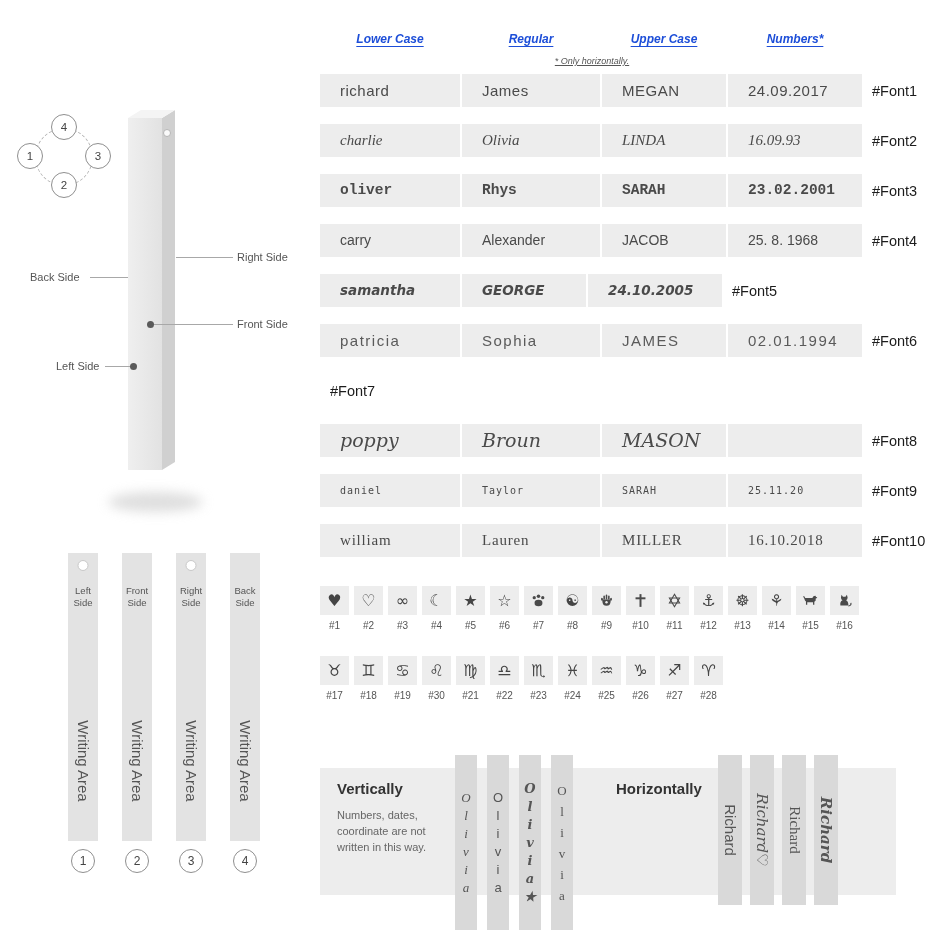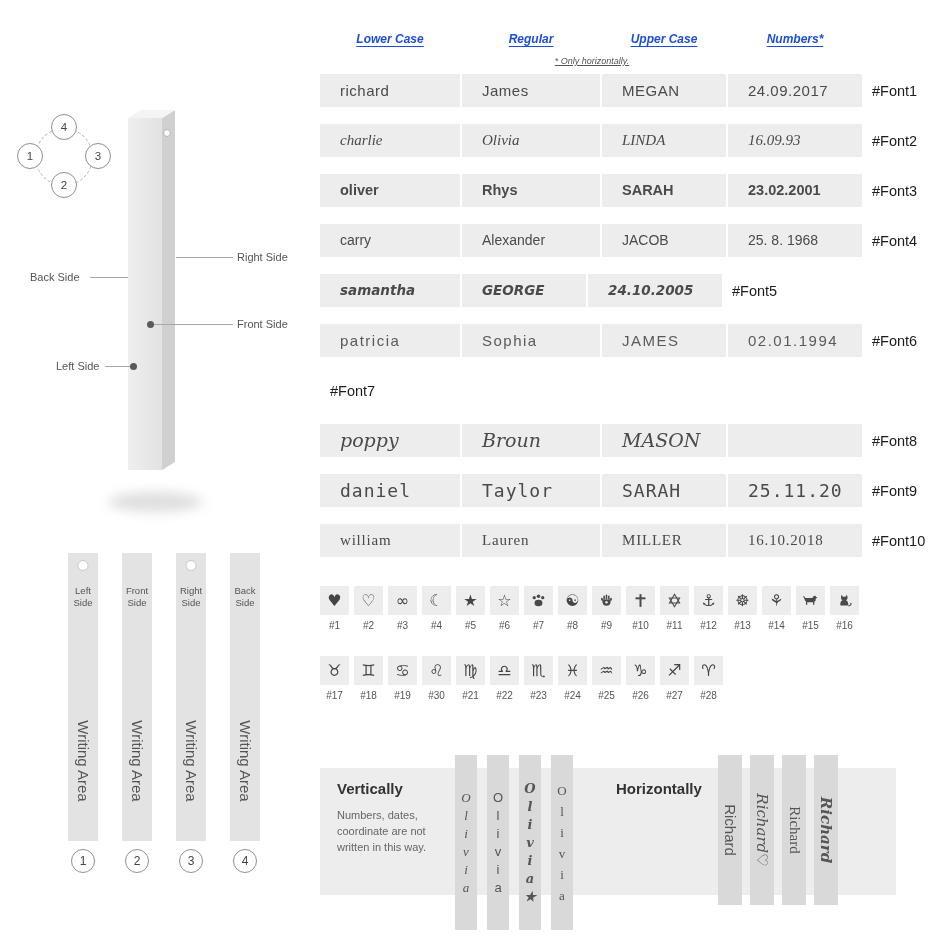--- a/index.html
+++ b/index.html
@@ -44,27 +44,27 @@
   #font-rows{position:absolute;left:320px;top:74px;}
   .font-row{display:flex;align-items:center;height:33px;margin-bottom:17px;}
   .row-strip{display:flex;height:33px;}
   .cell{height:33px;line-height:33px;background:#ededed;padding-left:20px;box-sizing:border-box;
     margin-right:2px;white-space:nowrap;overflow:hidden;font-size:15px;color:#4a4a4a;}
   .col-lower{width:140px}.col-regular{width:138px}.col-upper{width:124px}
   .col-numbers{width:134px;margin-right:0}
   .font-label{margin-left:10px;font-size:14.5px;color:#1c1c1c;width:72px;}
   .ff1{font-family:"Liberation Sans",sans-serif;letter-spacing:.5px}
   .ff2{font-family:"Liberation Serif",serif;font-style:italic}
-  .ff3{font-family:Liberation Sans, sans-serif;font-weight:bold;font-size:14.5px}
+  .ff3{font-family:Liberation Mono, monospace;font-weight:bold;font-size:14.5px}
   .ff4{font-family:Liberation Sans, sans-serif;font-size:14px}
   .ff5{font-family:"DejaVu Sans",sans-serif;font-weight:bold;font-style:italic;font-size:13.5px}
   .ff6{font-family:"Liberation Sans",sans-serif;letter-spacing:1.5px;color:#5a5a5a}
   .ff7{font-family:"DejaVu Serif",serif;font-style:italic;letter-spacing:2.5px;font-size:14px}
   .ff8{font-family:"DejaVu Serif",serif;font-style:italic;font-size:19px}
-  .ff9{font-family:"DejaVu Sans Mono",monospace;letter-spacing:1px;font-size:18px}
+  .ff9{font-family:"DejaVu Sans Mono",monospace;letter-spacing:1px;font-size:10px}
   .ff10{font-family:"Liberation Serif",serif;letter-spacing:.8px}
 
   
   .symrow{position:absolute;left:320px;display:flex;gap:5px;}
   #symrow1{top:586px}#symrow2{top:656px}
   .sym{width:29px;display:flex;flex-direction:column;align-items:center;}
   .tile{width:29px;height:29px;background:#ededed;display:flex;align-items:center;justify-content:center;
     font-family:"DejaVu Sans",sans-serif;font-size:16px;color:#454545;}
   .sym-id{margin-top:5px;font-size:10px;color:#555;}
 

